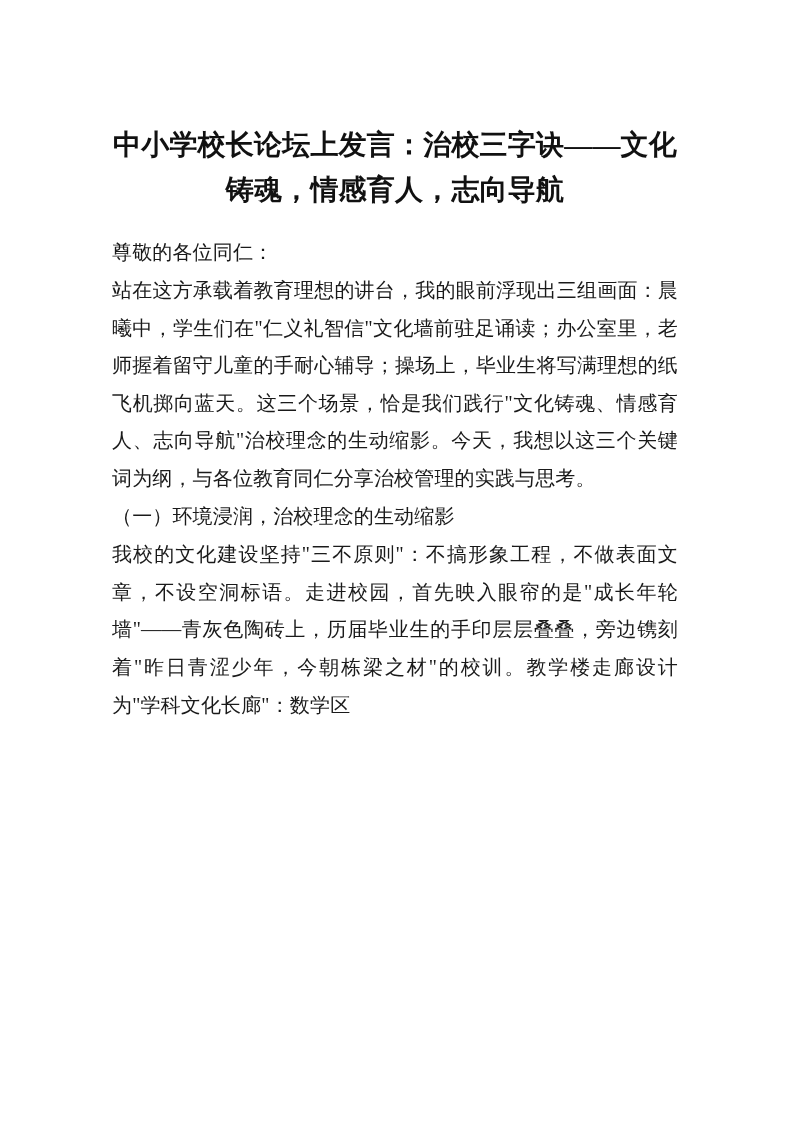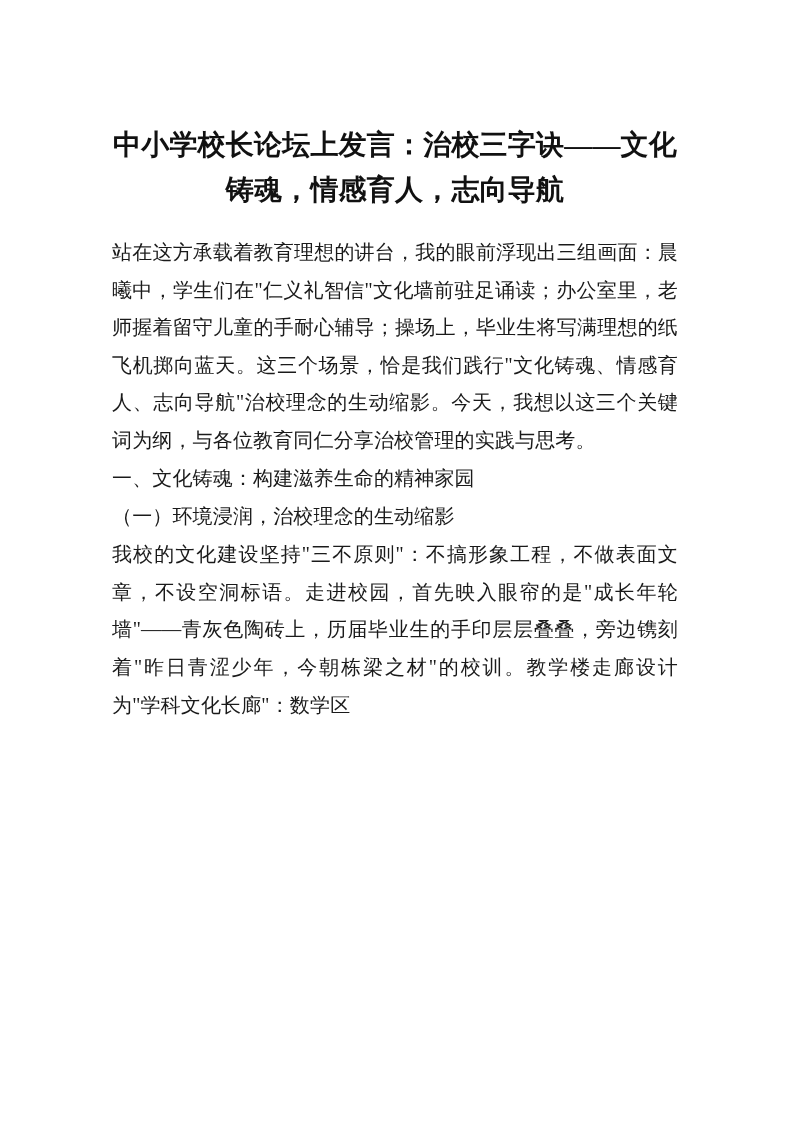--- a/index.html
+++ b/index.html
@@ -52,25 +52,25 @@
   }
 </style>
 </head>
 <body>
 
 <div id="page">
   <div id="content">
 
     <h1 class="doc-title">中小学校长论坛上发言：治校三字诀——文化铸魂，情感育人，志向导航</h1>
 
+    <p class="para">尊敬的各位同仁：</p>
 
 
     <p class="para">站在这方承载着教育理想的讲台，我的眼前浮现出三组画面：晨曦中，学生们在"仁义礼智信"文化墙前驻足诵读；办公室里，老师握着留守儿童的手耐心辅导；操场上，毕业生将写满理想的纸飞机掷向蓝天。这三个场景，恰是我们践行"文化铸魂、情感育人、志向导航"治校理念的生动缩影。今天，我想以这三个关键词为纲，与各位教育同仁分享治校管理的实践与思考。</p>
 
 
-    <p class="para">一、文化铸魂：构建滋养生命的精神家园</p>
 
     <p class="para indent-half">（一）环境浸润，治校理念的生动缩影</p>
 
     <p class="para">我校的文化建设坚持"三不原则"：不搞形象工程，不做表面文章，不设空洞标语。走进校园，首先映入眼帘的是"成长年轮墙"——青灰色陶砖上，历届毕业生的手印层层叠叠，旁边镌刻着"昨日青涩少年，今朝栋梁之材"的校训。教学楼走廊设计为"学科文化长廊"：数学区</p>
 
   </div>
 </div>
 
 </body></html>

